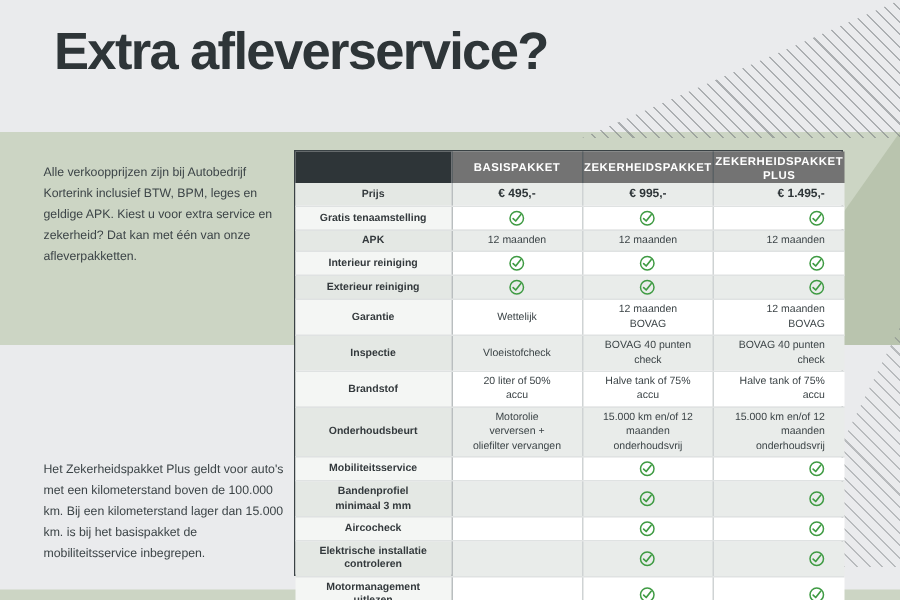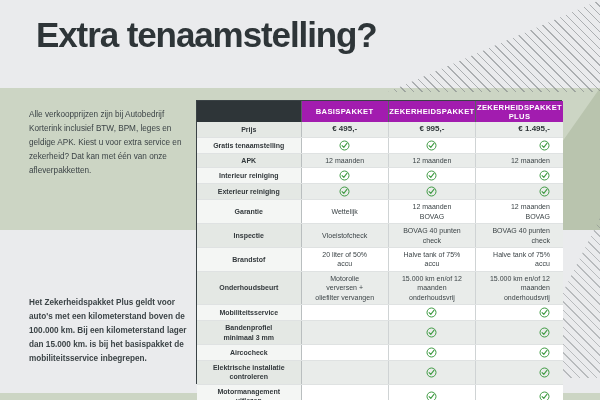--- a/index.html
+++ b/index.html
@@ -57,37 +57,37 @@
     font-size:16.5px;font-weight:400;letter-spacing:-.3px;
     color:#2e3538;line-height:1;white-space:nowrap;
   }
 
   
   .copy{
     position:absolute;left:29px;width:160px;
     font-size:8.2px;line-height:1.72;color:#3c4447;
   }
   .copy-top{top:108px;}
-  .copy-bottom{top:296px;color:#3c4447;font-weight:bold;}
+  .copy-bottom{top:306px;color:#3c4447;}
   .copy p{margin:0;}
 
   
   .tablewrap{
     position:absolute;left:196px;top:100px;
     width:366px;height:284px;
     border:1.5px solid #3a4245;
     background:#fff;
     box-sizing:border-box;
   }
   table{
     border-collapse:collapse;width:100%;height:100%;
     table-layout:fixed;
   }
   thead th{
-    background:#a21caf;color:#fff;
+    background:#737373;color:#fff;
     font-size:7.6px;font-weight:bold;letter-spacing:.35px;
     height:21px;padding:0;
     border-right:1px solid #5a6164;
     text-align:center;vertical-align:middle;
   }
   thead th:last-child{border-right:none;}
   thead th.blank{background:#2e3538;}
 
   tbody td{
     font-size:7px;color:#3c4447;
@@ -125,21 +125,21 @@
   <div class="band band-top"></div>
   <div class="band band-mid"></div>
   <div class="band band-low"></div>
   <div class="band band-foot"></div>
 
   <div class="tri-green"></div>
   <div class="hatch hatch-head"></div>
   <div class="hatch hatch-right"></div>
 
   <div class="header">
-    <div class="h-title">Extra tenaamstelling?</div>
+    <div class="h-title">Extra afleverservice?</div>
   </div>
 
   <div class="copy copy-top">
     <p>Alle verkoopprijzen zijn bij Autobedrijf Korterink inclusief BTW, BPM, leges en geldige APK. Kiest u voor extra service en zekerheid? Dat kan met één van onze afleverpakketten.</p>
   </div>
 
   <div class="copy copy-bottom">
     <p>Het Zekerheidspakket Plus geldt voor auto's met een kilometerstand boven de 100.000 km. Bij een kilometerstand lager dan 15.000 km. is bij het basispakket de mobiliteitsservice inbegrepen.</p>
   </div>
 

